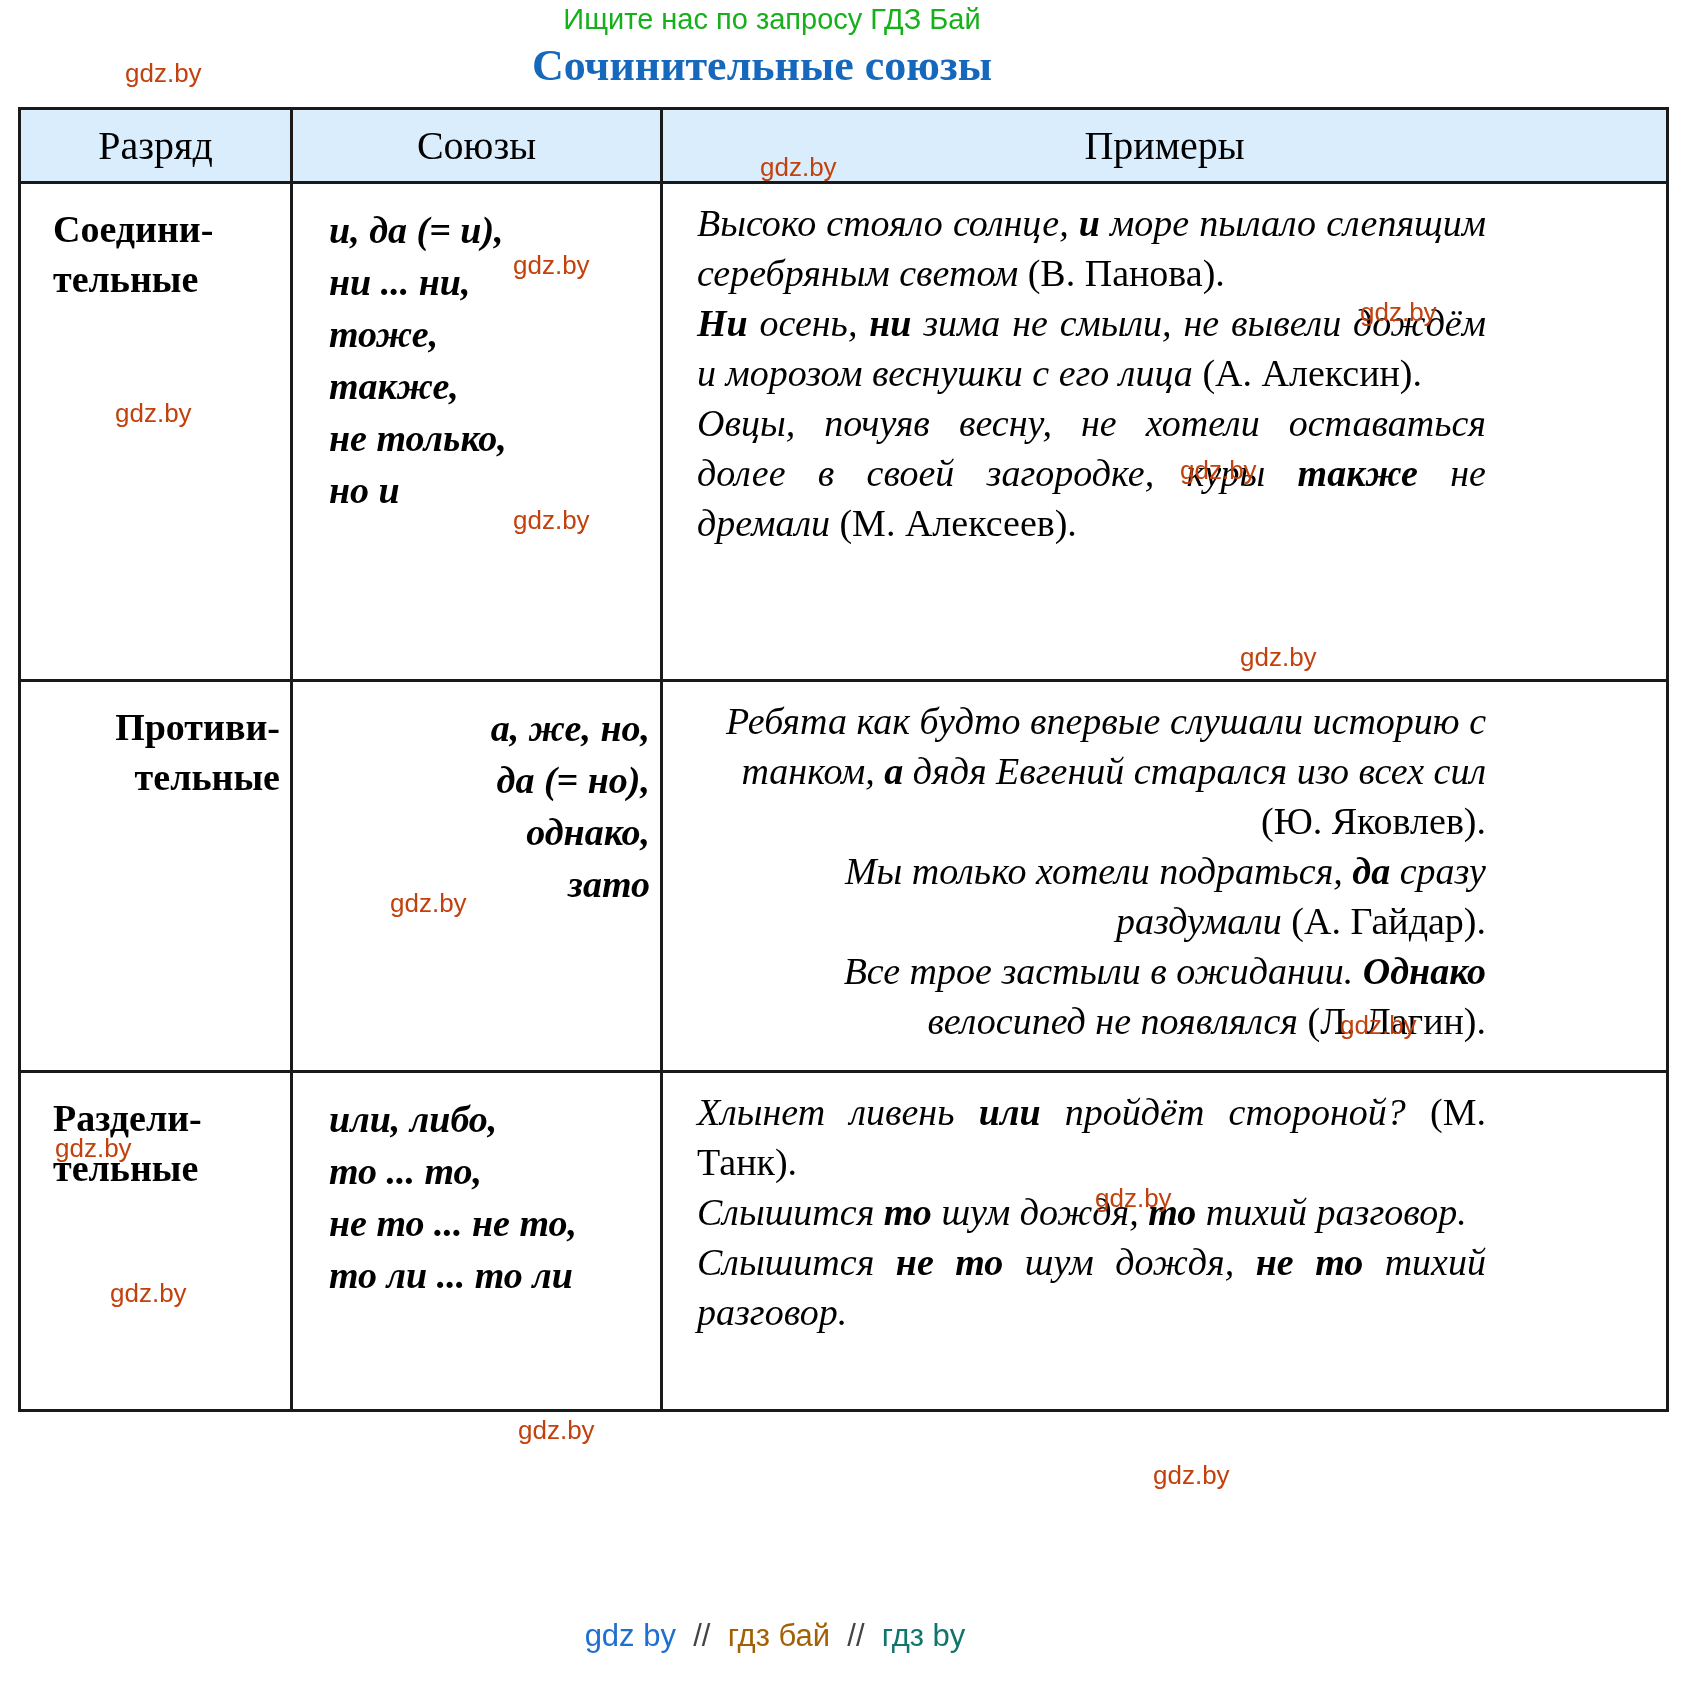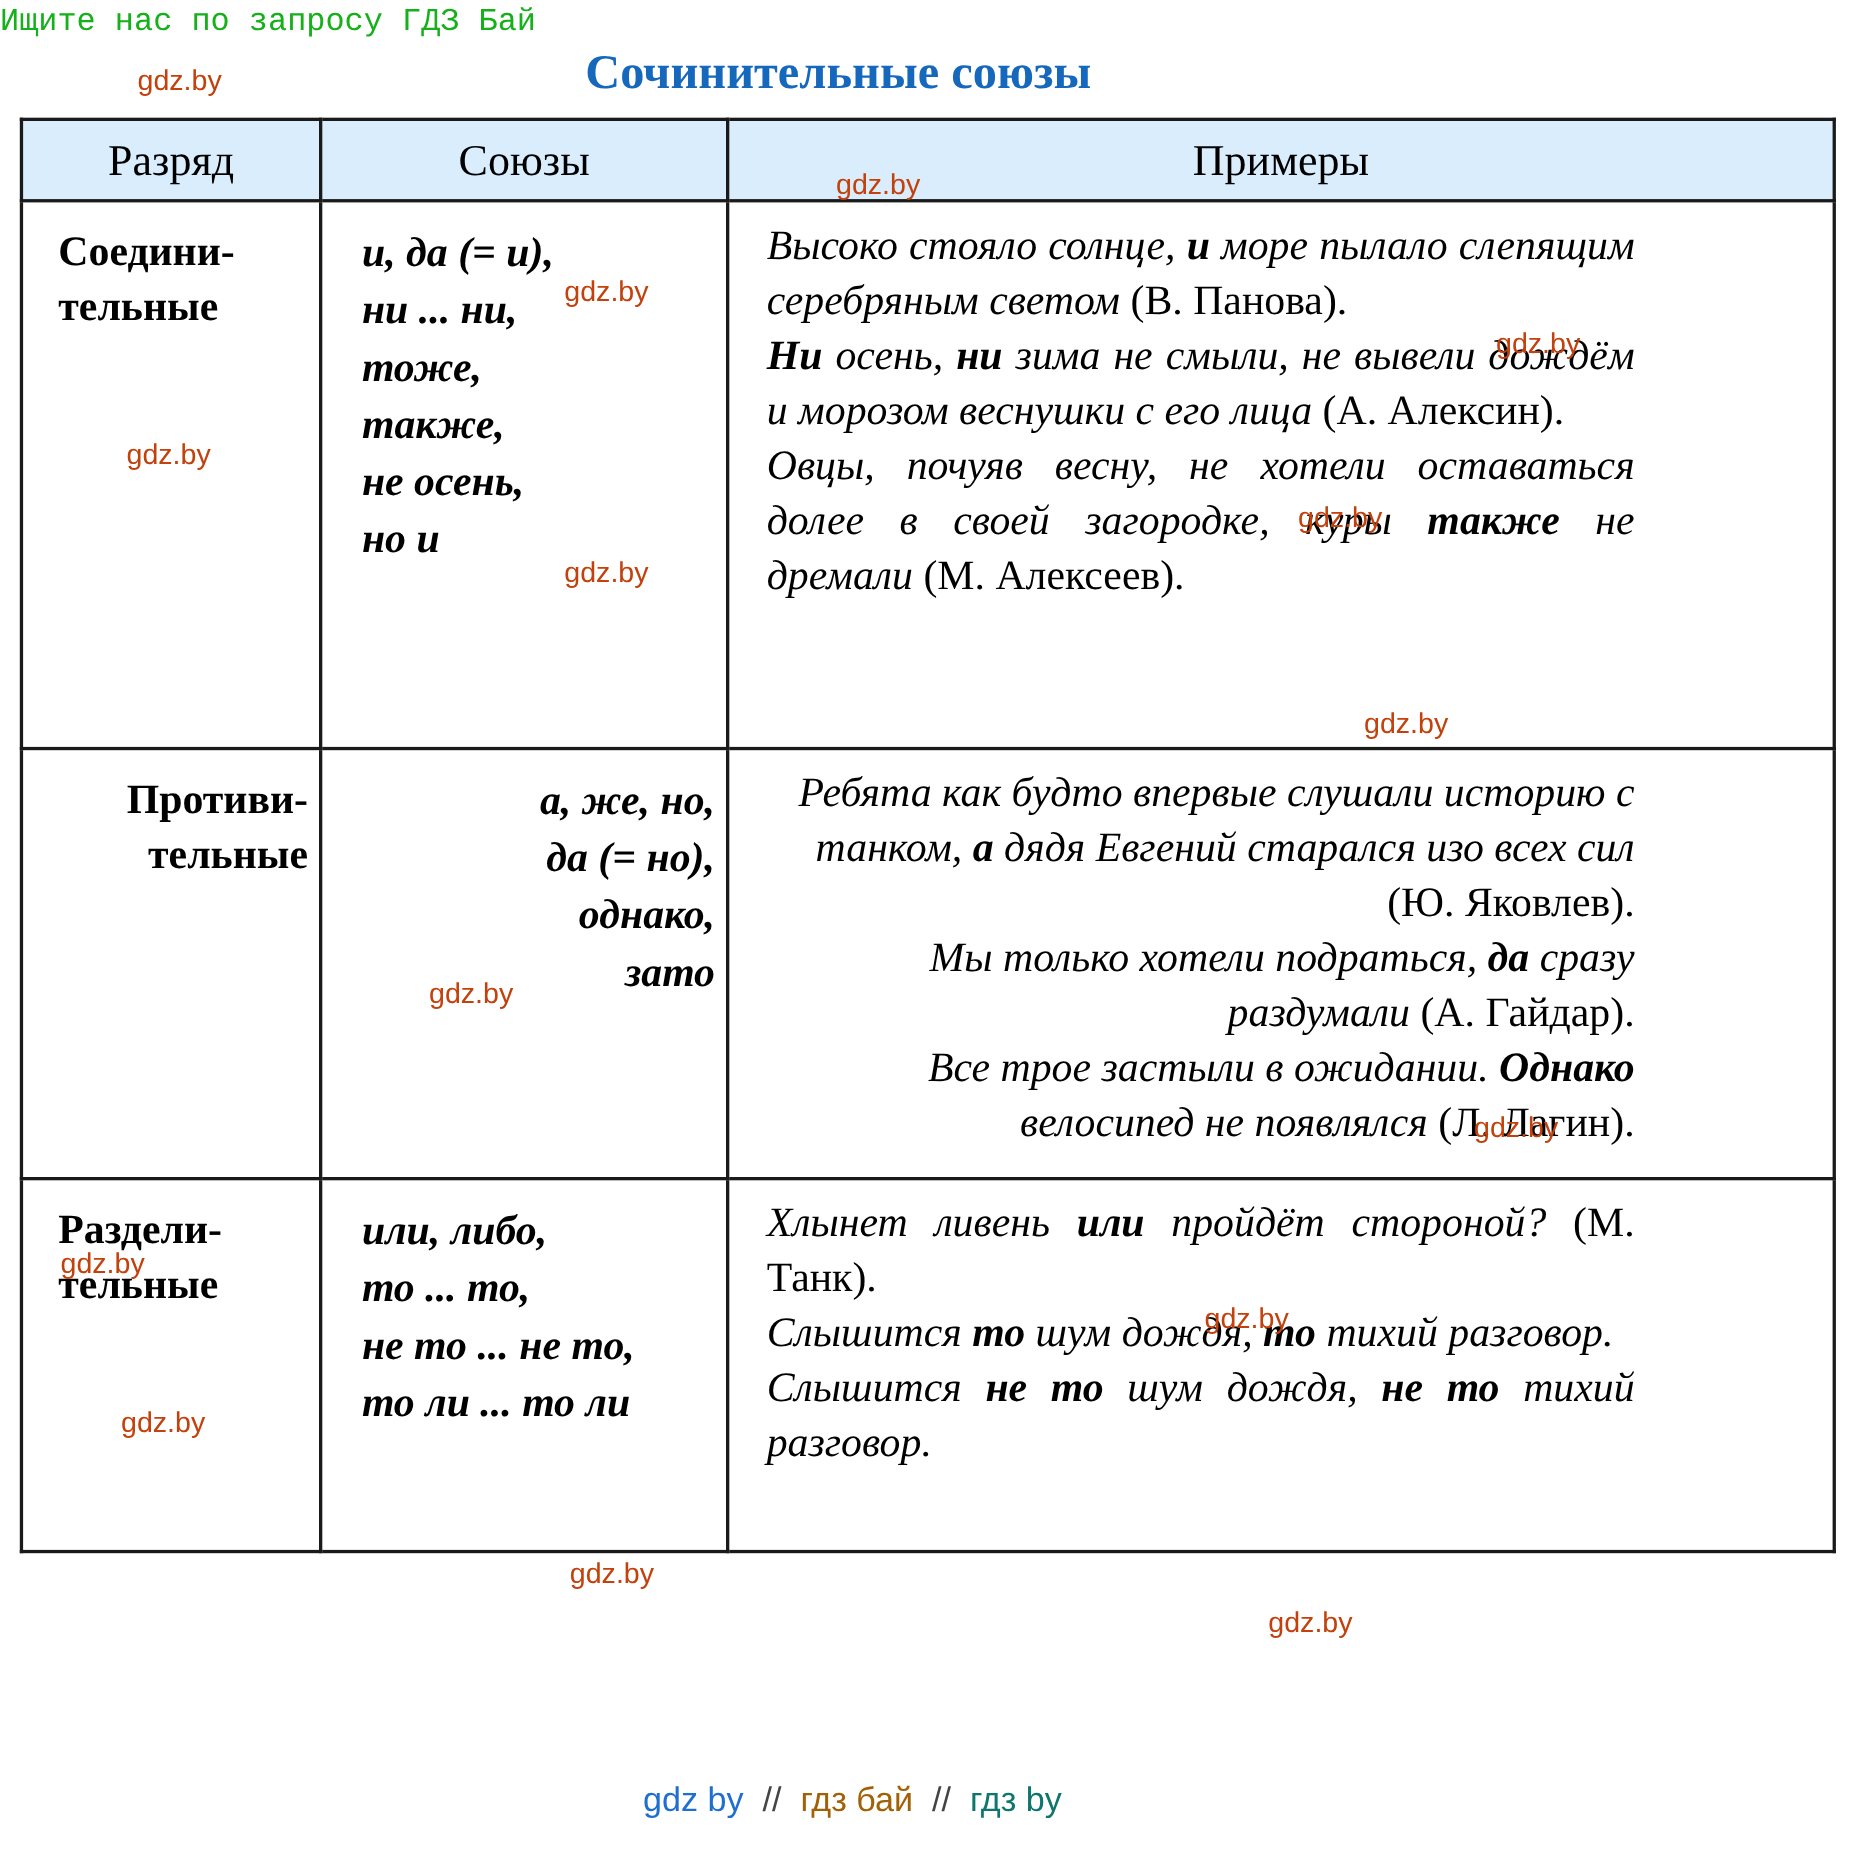--- a/index.html
+++ b/index.html
@@ -5,21 +5,22 @@
   html, body {
     margin: 0; padding: 0;
     width: 1684px; height: 1701px;
     background: #ffffff;
     font-family: "Liberation Serif", serif;
     position: relative;
     overflow: hidden;
   }
   .promo {
     position: absolute; top: 3px; left: 0; width: 1544px;
-    font-family: Liberation Mono, monospace;
+    text-align: center;
+    font-family: Liberation Sans, sans-serif;
     font-size: 29px; color: var(--promo-green, #15b01a);
   }
   .page-title {
     position: absolute; top: 40px; left: 0; width: 1524px;
     margin: 0; text-align: center;
     font-size: 44px; font-weight: bold;
     color: var(--title-blue, #1668bd);
   }
   table.grammar-table {
     position: absolute; top: 107px; left: 18px;
@@ -94,21 +95,21 @@
   <tr>
     <td class="cat">
           <div>Соедини-</div>
           <div>тельные</div>
         </td>
     <td class="conj">
           <div>и, да (= и),</div>
           <div>ни ... ни,</div>
           <div>тоже,</div>
           <div>также,</div>
-          <div>не осень,</div>
+          <div>не только,</div>
           <div>но и</div>
         </td>
     <td class="ex">
           <p class="example"><span>Высоко стояло солнце, </span><span class="b">и</span><span> море пылало слепящим серебряным светом </span><span class="r">(В. Панова).</span></p>
           <p class="example"><span class="b">Ни</span><span> осень, </span><span class="b">ни</span><span> зима не смыли, не вывели дождём и морозом веснушки с его лица </span><span class="r">(А. Алексин).</span></p>
           <p class="example"><span>Овцы, почуяв весну, не хотели оставаться долее в своей загородке, куры </span><span class="b">также</span><span> не дремали </span><span class="r">(М. Алексеев).</span></p>
         </td>
   </tr>
 
   <tr>

